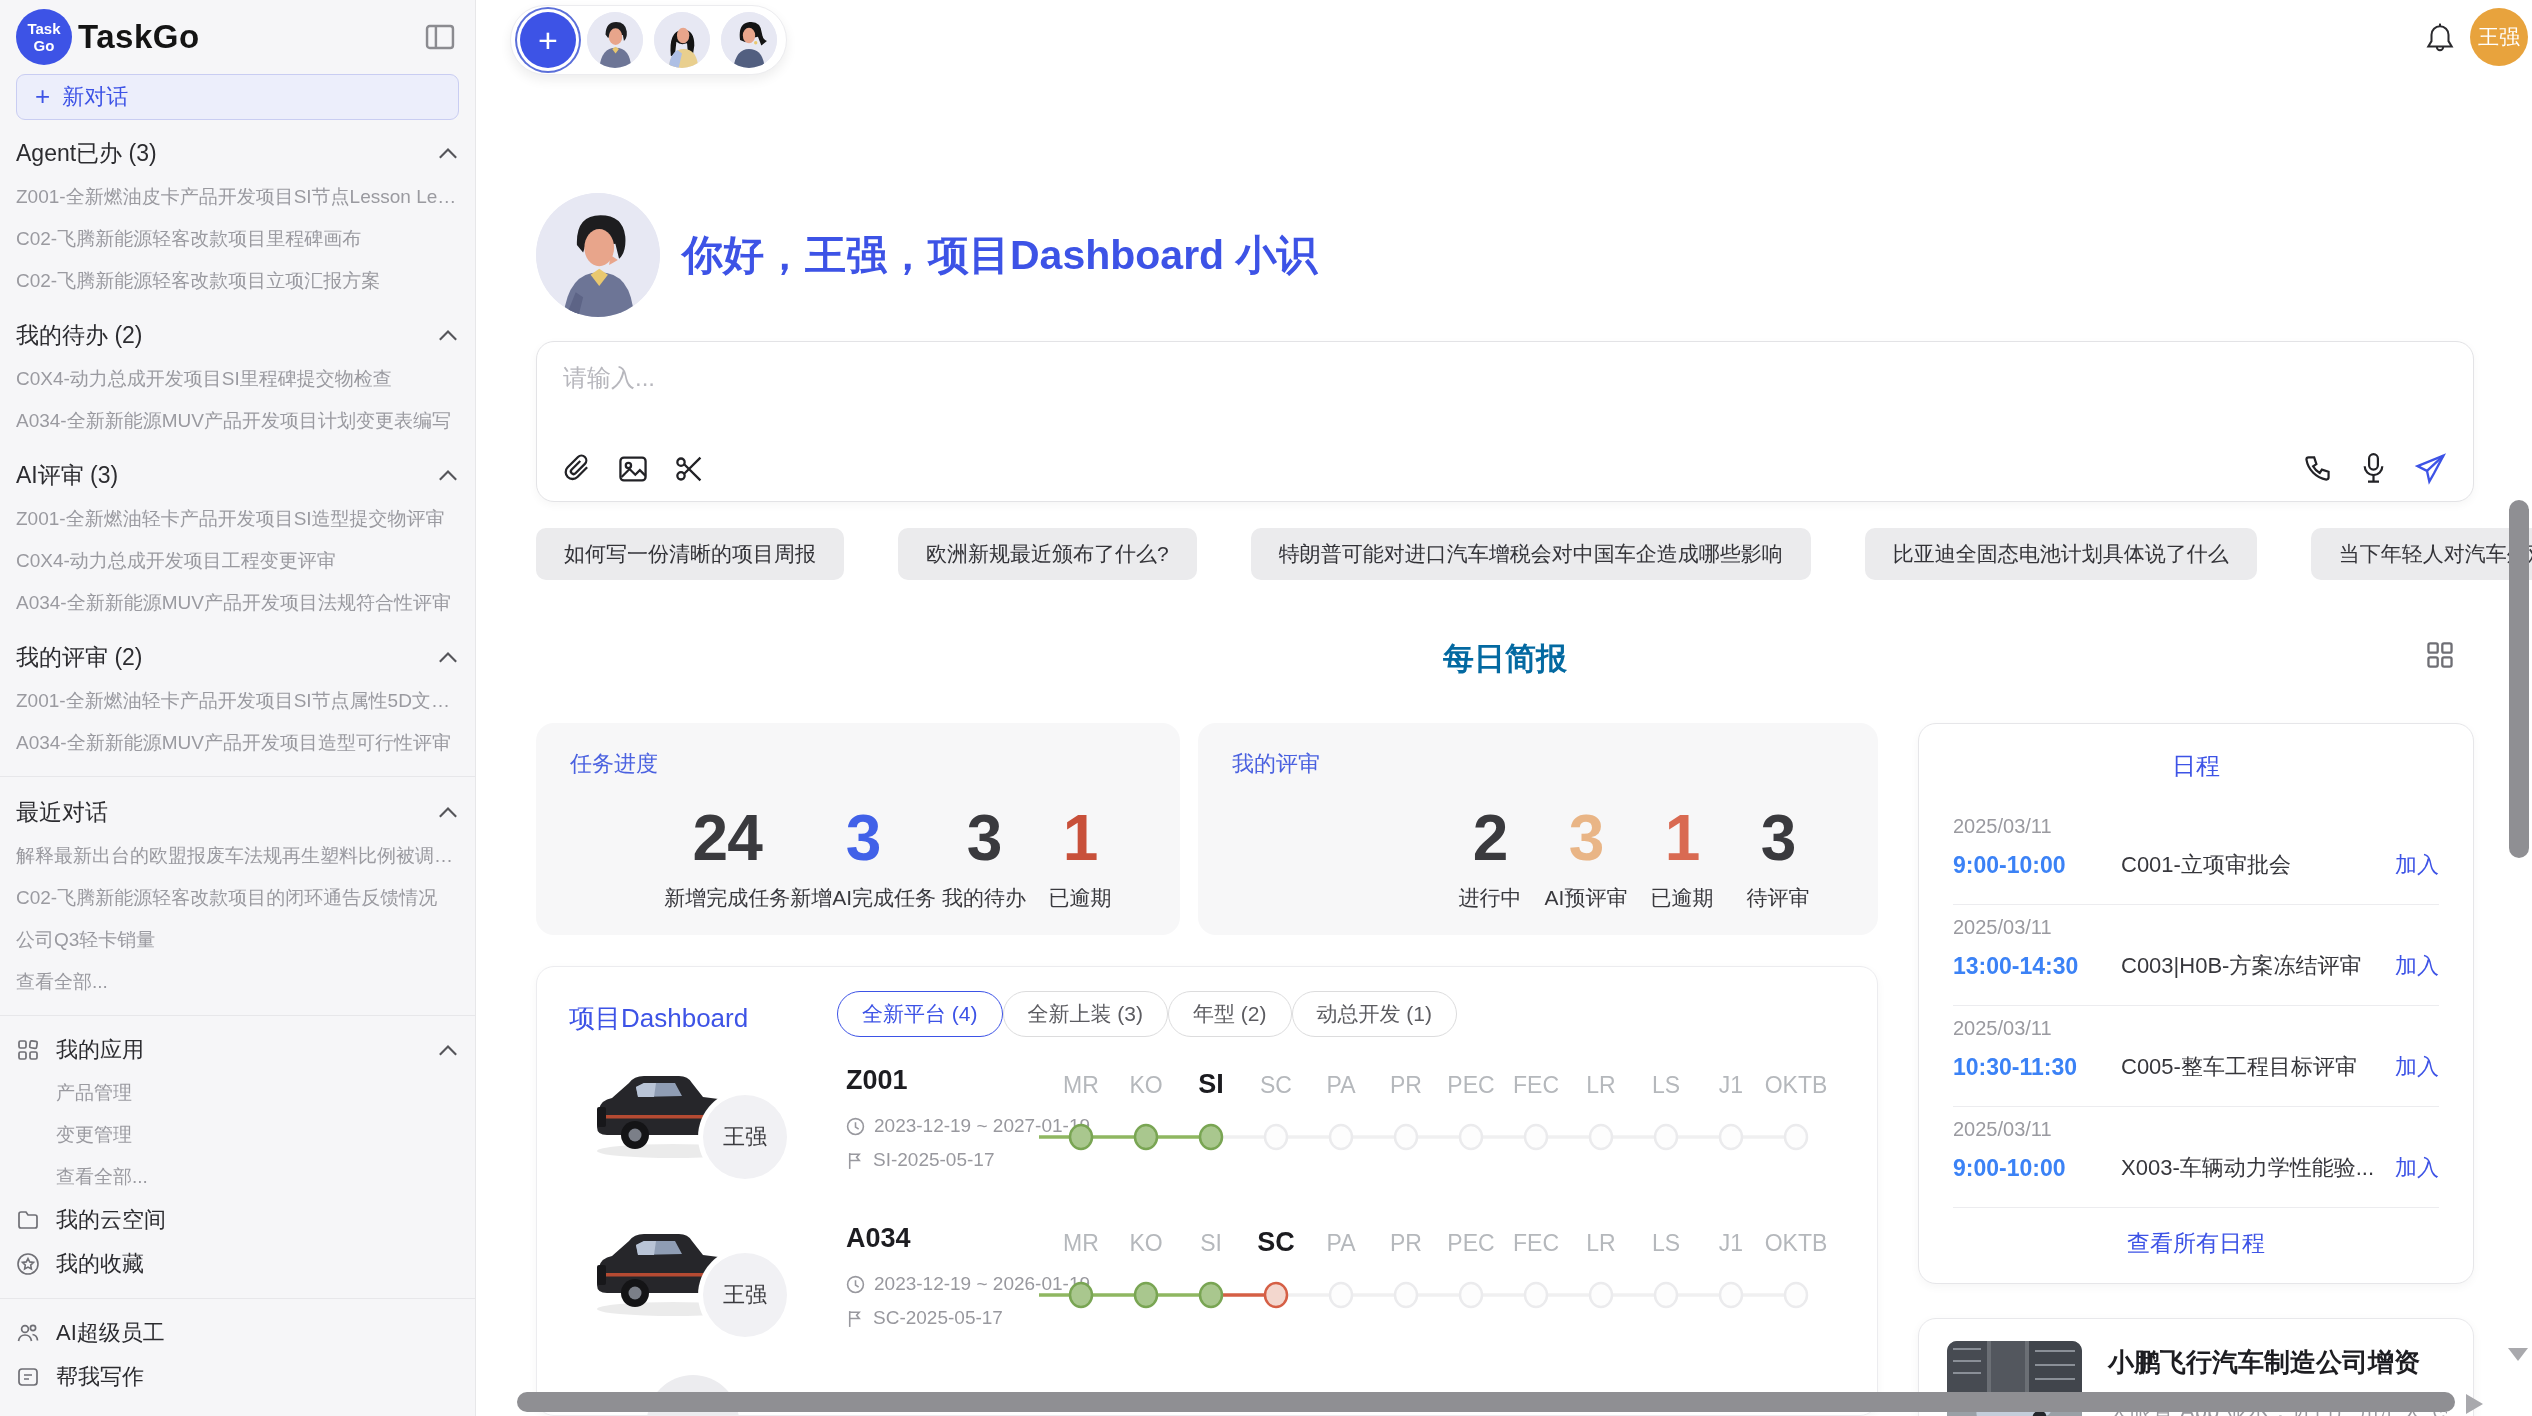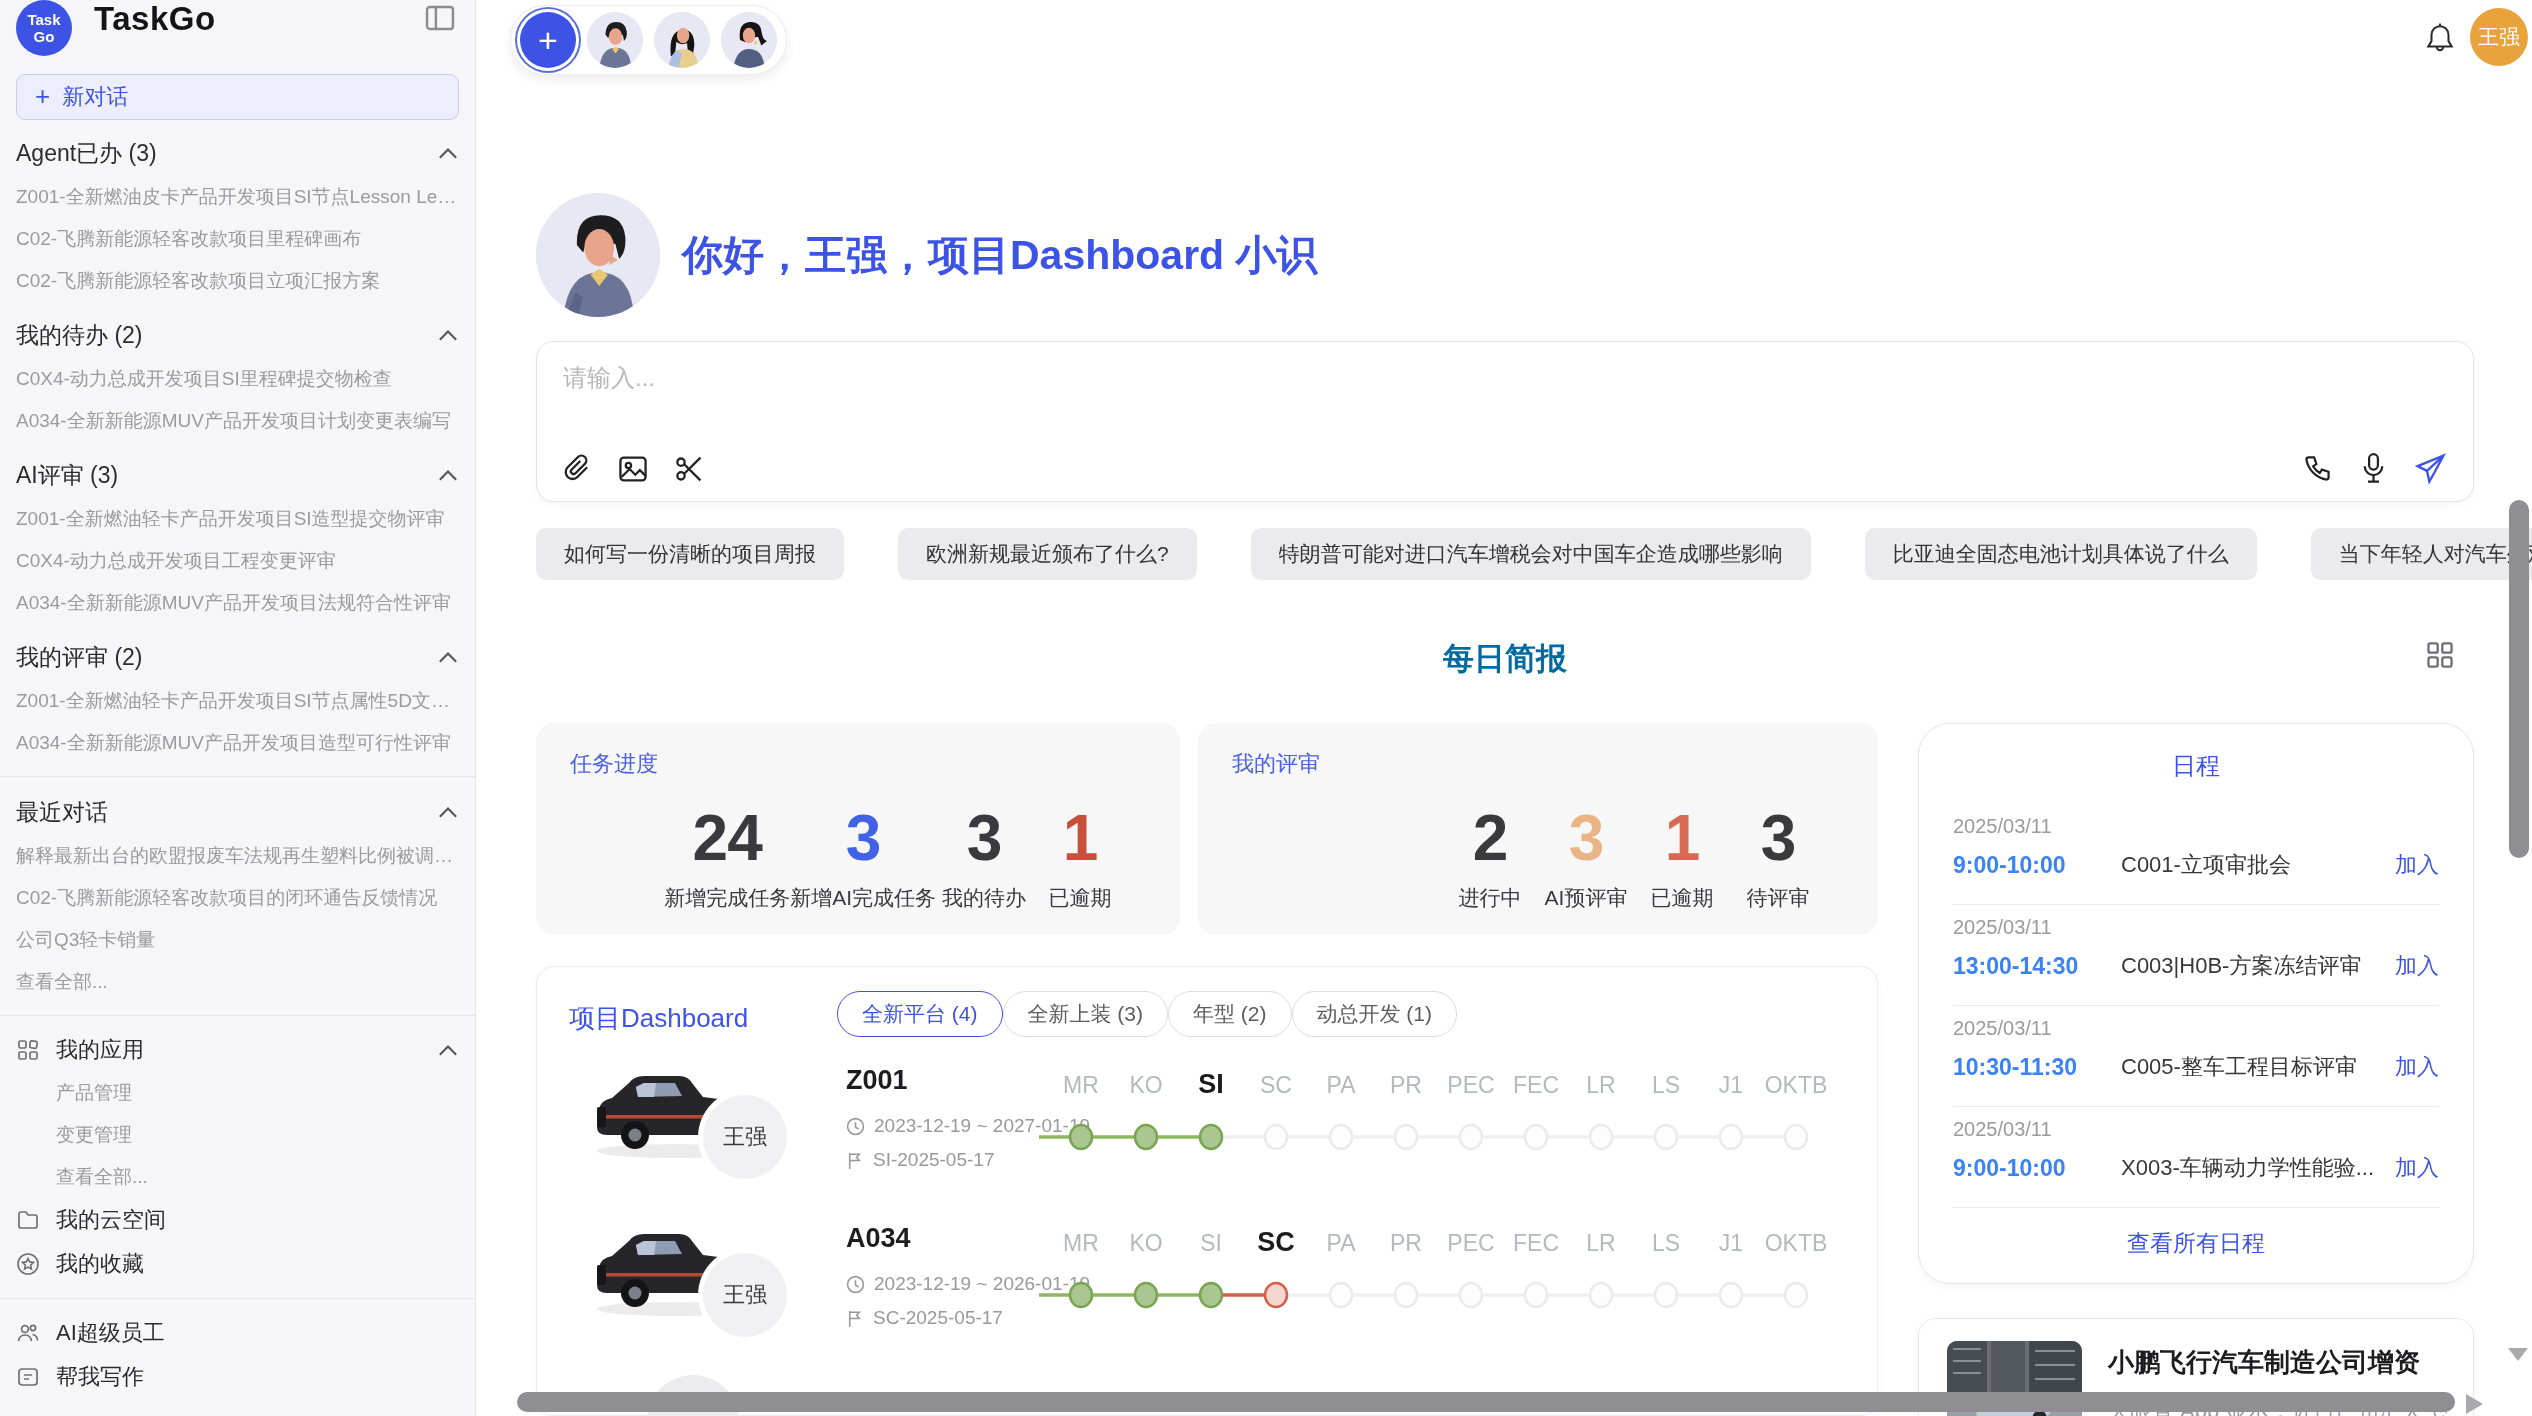--- a/index.html
+++ b/index.html
@@ -4,21 +4,21 @@
 <style>
   html,body{margin:0;padding:0;background:#ffffff;}
   *{box-sizing:border-box;}
   .app{position:relative;width:2532px;height:1416px;overflow:hidden;background:#fff;
        font-family:"Liberation Sans","DejaVu Sans",sans-serif;color:#2f2f33;}
   svg{display:block;}
 
   
   .sidebar{position:absolute;left:0;top:0;width:476px;height:1416px;background:#f6f6f8;
            border-right:1px solid #e7e7e9;padding:0 16px;overflow:hidden;}
-  .side-head{display:flex;align-items:flex-start;height:74px;gap:22px;}
+  .side-head{display:flex;align-items:center;height:74px;gap:6px;}
   .logo{width:56px;height:56px;border-radius:50%;background:#3D53E6;color:#fff;display:flex;
         flex-direction:column;align-items:center;justify-content:center;font-size:15px;line-height:17px;font-weight:700;}
   .app-name{font-size:33px;font-weight:700;color:#141414;flex:1;letter-spacing:.5px;}
   .panel-btn{color:#8b8b90;cursor:pointer;padding:4px;}
   .new-chat{height:46px;border:1px solid #c9cdf2;background:#eceefb;border-radius:9px;display:flex;
             align-items:center;padding:0 18px;gap:12px;color:#3D53E6;font-size:22px;cursor:pointer;}
   .new-chat .plus{font-size:26px;line-height:1;margin-top:-3px;}
   .s-head{display:flex;align-items:center;height:46px;margin-top:10px;font-size:23px;color:#2c2c30;}
   .s-head .chev{margin-left:auto;color:#55555a;}
   .s-item{height:42px;line-height:42px;font-size:19px;color:#9a9aa0;white-space:nowrap;overflow:hidden;
@@ -66,21 +66,21 @@
   .stat-card{position:absolute;top:723px;height:212px;background:#f7f7f8;border-radius:18px;padding:26px 34px;}
   .stat-card.tasks{left:60px;width:644px;}
   .stat-card.reviews{left:722px;width:680px;}
   .stat-title{font-size:22px;color:#4a61e0;}
   .stat-cols{display:flex;justify-content:flex-end;padding:0 18px;margin-top:26px;}
   .stat-col{text-align:center;min-width:96px;}
   .stat-val{font-size:64px;font-weight:600;letter-spacing:-1px;line-height:1.05;}
   .stat-lab{font-size:21px;color:#39393e;margin-top:12px;}
 
   .sched{position:absolute;left:1442px;top:723px;width:556px;height:561px;background:#fff;
-         border:1.5px solid #e6e6e9;border-radius:32px;box-shadow:0 3px 10px rgba(0,0,0,.04);
+         border:1.5px solid #e6e6e9;border-radius:18px;box-shadow:0 3px 10px rgba(0,0,0,.04);
          padding:26px 34px 18px 34px;}
   .sched-title{text-align:center;font-size:24px;color:#3D53E6;}
   .sch-list{margin-top:22px;}
   .sch-entry{height:101px;border-bottom:1px solid #ececef;padding-top:11px;}
   .sch-date{font-size:20px;color:#9a9aa0;}
   .sch-row{display:flex;align-items:center;margin-top:12px;}
   .sch-time{width:168px;font-size:23px;font-weight:700;color:#3b82f6;}
   .sch-name{flex:1;font-size:22px;color:#37373c;white-space:nowrap;overflow:hidden;text-overflow:ellipsis;}
   .sch-join{font-size:22px;color:#3D53E6;cursor:pointer;margin-left:14px;}
   .sched-footer{text-align:center;font-size:23px;color:#3D53E6;margin-top:20px;cursor:pointer;}

